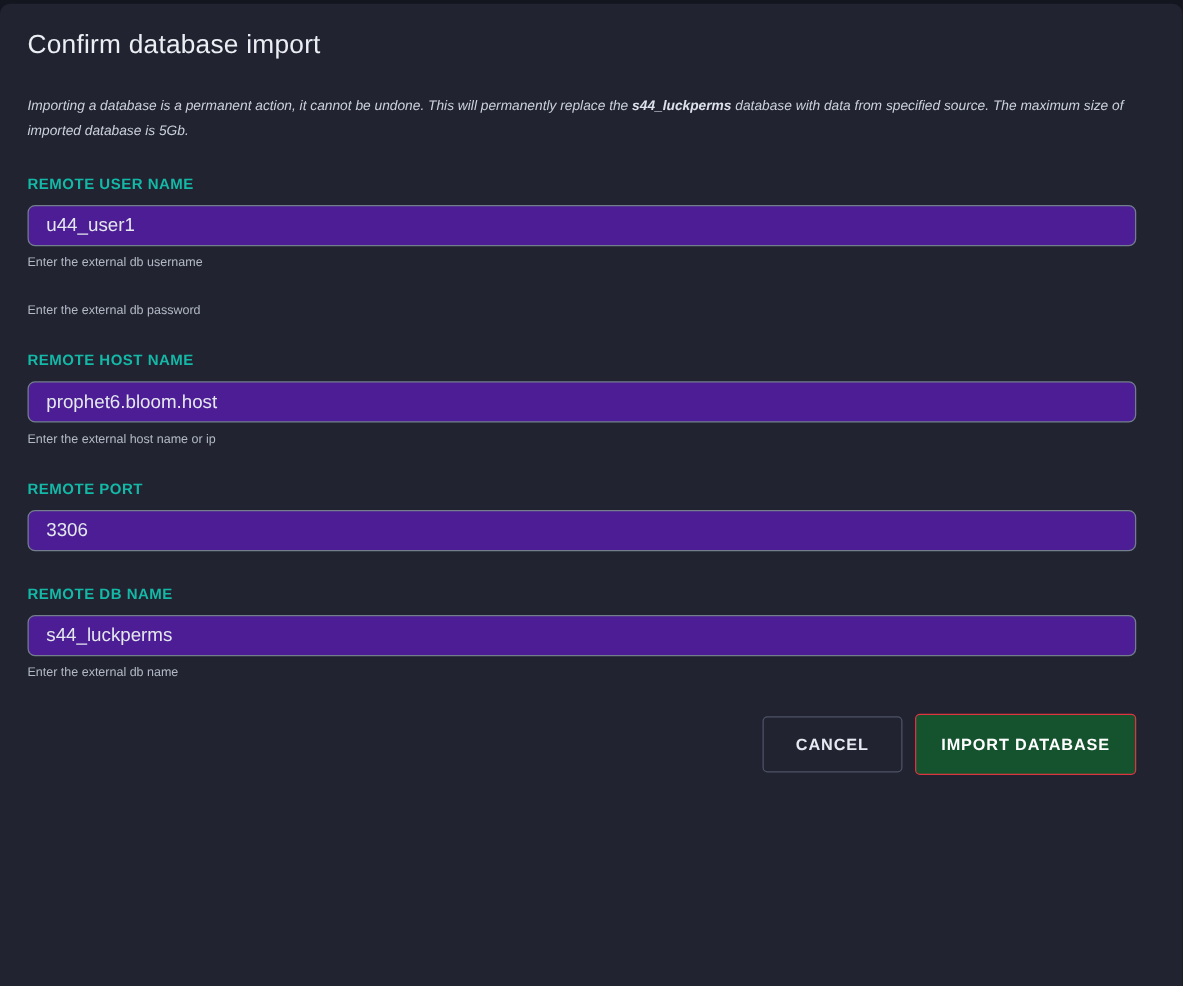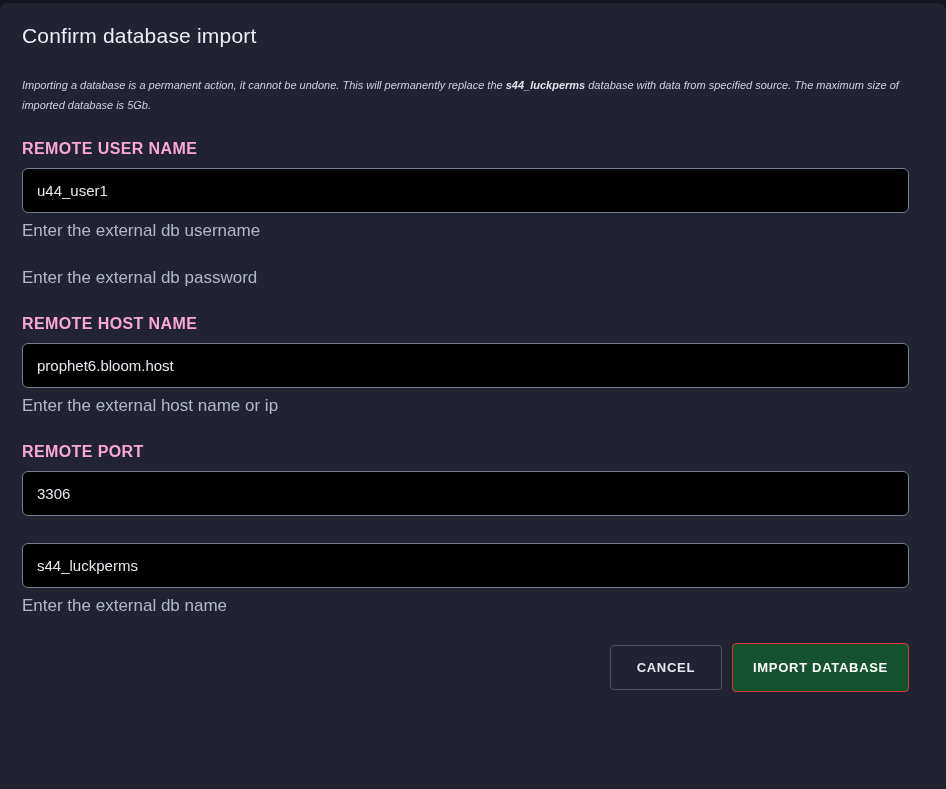--- a/index.html
+++ b/index.html
@@ -31,43 +31,43 @@
     font-size: 11px;
     line-height: 20px;
     color: #ccd2dd;
     max-width: 888px;
     font-style: italic;
   }
   .modal-desc strong { color: #dde2ea; font-weight: 700; }
   .field { margin-bottom: 27px; }
   .field-label {
     display: block;
-    font-size: 16px;
+    font-size: 12px;
     font-weight: 700;
     letter-spacing: 0.4px;
-    color: #f9a8d4;
+    color: #14b8a6;
     margin-bottom: 10px;
     text-transform: uppercase;
   }
   .field-input {
     display: block;
     width: 100%;
-    height: 45px;
-    background: #000000;
+    height: 33px;
+    background: #4c1d95;
     border: 1px solid #727e8c;
     border-radius: 6px;
     color: #e4e8ee;
     font-size: 15px;
     font-family: inherit;
     padding: 0 14px;
     outline: none;
   }
   .field-helper {
     margin: 8px 0 0 0;
-    font-size: 17px;
+    font-size: 10px;
     color: #b2b9c5;
   }
   .actions {
     display: flex;
     justify-content: flex-end;
     align-items: center;
     gap: 10px;
     margin-top: 26px;
     padding-bottom: 23px;
   }
@@ -117,20 +117,21 @@
     <input class="field-input" type="text" value="prophet6.bloom.host" style="">
     <p class="field-helper">Enter the external host name or ip</p>
   </div>
 
   <div class="field">
     <label class="field-label">REMOTE PORT</label>
     <input class="field-input" type="text" value="3306" style="">
   </div>
 
   <div class="field">
+    <label class="field-label">REMOTE DB NAME</label>
     <input class="field-input" type="text" value="s44_luckperms" style="">
     <p class="field-helper">Enter the external db name</p>
   </div>
 
   <div class="actions">
     <button class="btn btn-cancel">CANCEL</button>
     <button class="btn btn-danger">IMPORT DATABASE</button>
   </div>
 
 </div>

